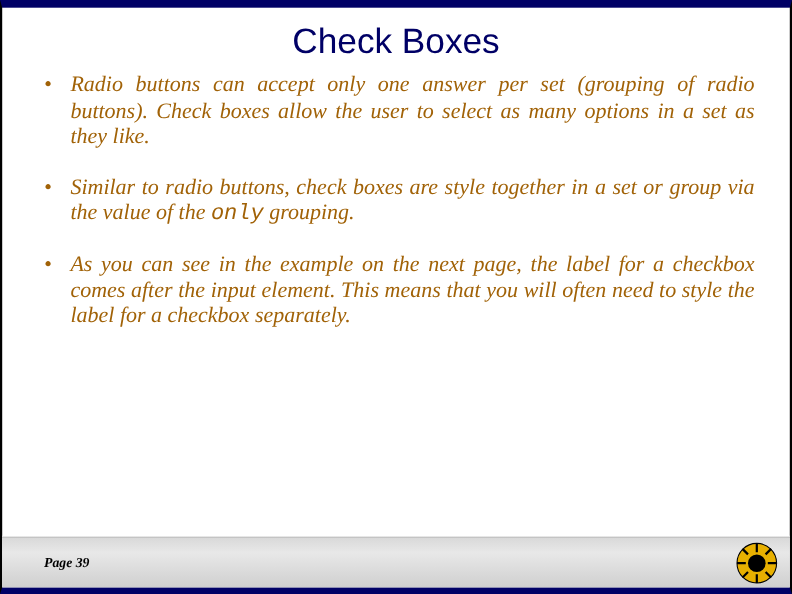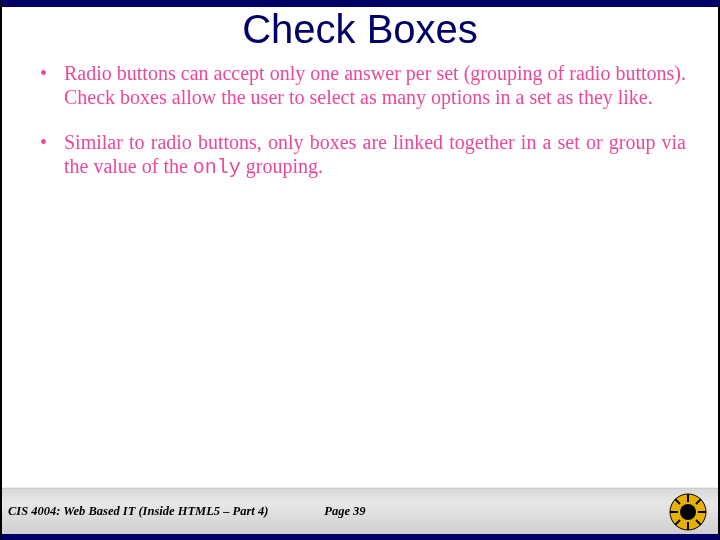--- a/index.html
+++ b/index.html
@@ -10,40 +10,42 @@
     border-top: 7px solid #000066;
     border-bottom: 6px solid #000066;
     display: flex; flex-direction: column;
     background: #fff;
     position: relative;
   }
   .title {
     text-align: center;
     color: #000066;
     font-family: Arial, Helvetica, sans-serif;
-    font-size: 40px;
+    font-size: 32px;
     font-weight: 400;
+    margin-top: 12px;
     margin-bottom: 10px;
   }
   .content {
     flex: 1;
     padding: 0 32px 0 32px;
     overflow: hidden;
   }
   ul.bullets {
     list-style: none;
   }
   ul.bullets > li {
     position: relative;
     font-size: 20px;
     line-height: 1.18;
-    color: #ec4899;
+    color: #a16207;
     text-align: justify;
     margin-bottom: 22px;
     padding-left: 30px;
+    font-style: italic;
   }
   ul.bullets > li::before {
     content: "•";
     position: absolute;
     left: 6px;
     top: 0;
     font-size: 20px;
   }
   .mono { font-family: "Courier New", Courier, monospace; }
   .footer {
@@ -81,27 +83,27 @@
 <body>
 
 <div class="slide">
 
   <h1 class="title">Check Boxes</h1>
 
   <div class="content">
     <ul class="bullets">
       <li>Radio buttons can accept only one answer per set (grouping of radio buttons).  Check boxes allow the user to select as many options in a set as they like.</li>
       <li>
-        <span>Similar to radio buttons, only boxes are linked together in a set or group via the value of the </span><span class="mono">only</span><span> grouping.</span>
+        <span>Similar to radio buttons, check boxes are style together in a set or group via the value of the </span><span class="mono">only</span><span> grouping.</span>
       </li>
+      <li>As you can see in the example on the next page, the label for a checkbox comes after the input element.  This means that you will often need to style the label for a checkbox separately.</li>
     </ul>
   </div>
 
   <div class="footer">
-    <span class="footer-left">CIS 4004: Web Based IT (Inside HTML5 – Part 4)</span>
     <span class="footer-mid">Page 39</span>
     <span class="logo">
       <svg viewBox="0 0 40 40" width="40" height="40">
         <circle cx="20" cy="20" r="18" fill="#E8B000" stroke="#000" stroke-width="1"></circle>
         <circle cx="20" cy="20" r="8" fill="#000"></circle>
         <g stroke="#000" stroke-width="2">
           <line x1="20" y1="2" x2="20" y2="10"></line>
           <line x1="20" y1="30" x2="20" y2="38"></line>
           <line x1="2" y1="20" x2="10" y2="20"></line>
           <line x1="30" y1="20" x2="38" y2="20"></line>

